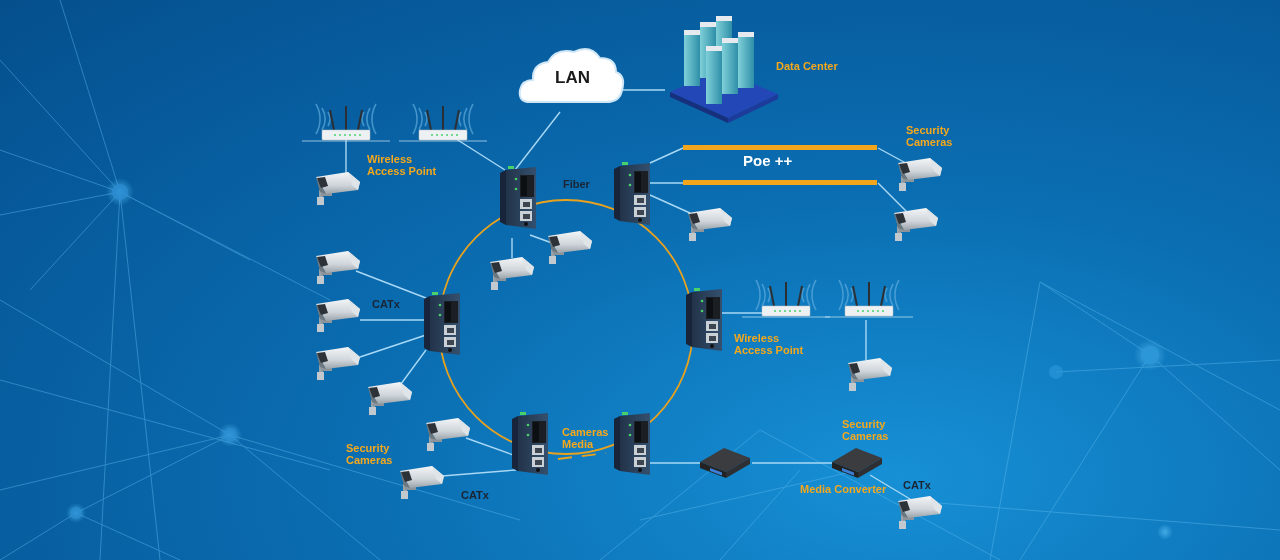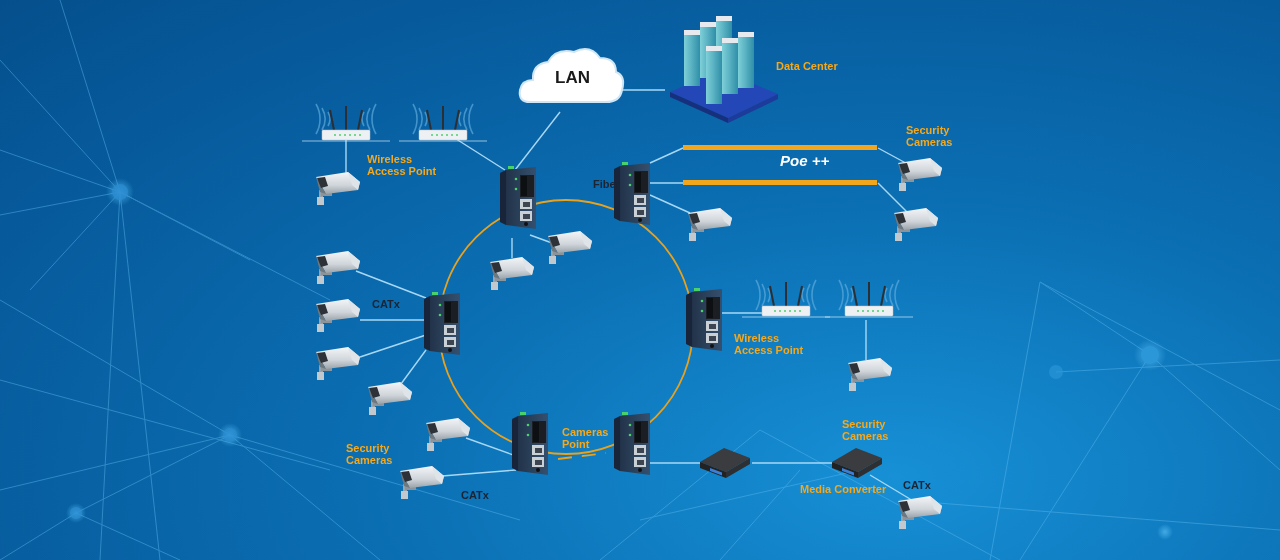--- a/index.html
+++ b/index.html
@@ -211,22 +211,22 @@
     <use href="#camera" x="316" y="347"></use>
     <use href="#camera" x="368" y="382"></use>
     <use href="#camera" x="426" y="418"></use>
     <use href="#camera" x="400" y="466"></use>
     <use href="#camera" x="848" y="358"></use>
     <use href="#camera" x="898" y="496"></use>
   </svg>
 
   <div class="lbl lan" style="left:555px; top:72px;">LAN</div>
   <div class="lbl" style="left:776px; top:60px;text-align:right;">Data Center</div>
-  <div class="lbl dark" style="left:593px; top:178px;">Fiber</div>
-  <div class="lbl white" style="left:780px; top:155px;font-style:italic;">Poe ++</div>
+  <div class="lbl dark" style="left:563px; top:178px;">Fiber</div>
+  <div class="lbl white" style="left:743px; top:155px;">Poe ++</div>
 
   <div class="lbl" style="left:367px; top:153px;">
     <div>Wireless</div>
     <div>Access Point</div>
   </div>
   <div class="lbl" style="left:734px; top:332px;">
     <div>Wireless</div>
     <div>Access Point</div>
   </div>
 
@@ -242,16 +242,16 @@
     <div>Security</div>
     <div>Cameras</div>
   </div>
 
   <div class="lbl dark" style="left:372px; top:298px;">CATx</div>
   <div class="lbl dark" style="left:461px; top:489px;">CATx</div>
   <div class="lbl dark" style="left:903px; top:479px;">CATx</div>
 
   <div class="lbl" style="left:562px; top:426px;">
     <div>Cameras</div>
-    <div>Point</div>
+    <div>Media</div>
   </div>
   <div class="lbl" style="left:756px; top:483px;padding-left:44px;">Media Converter</div>
 </div>
 
 </body></html>

